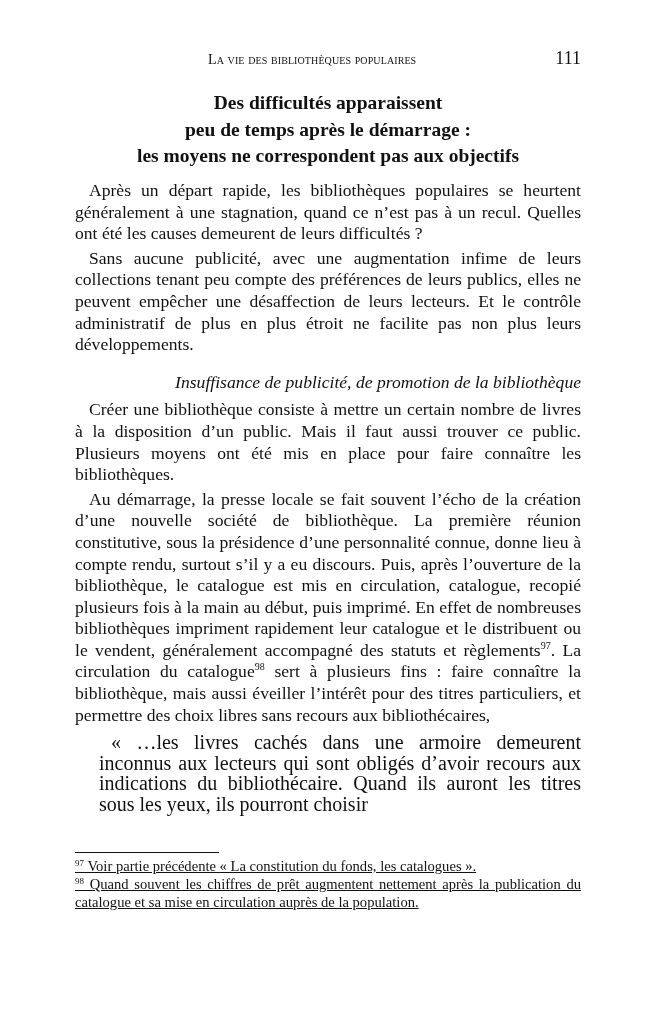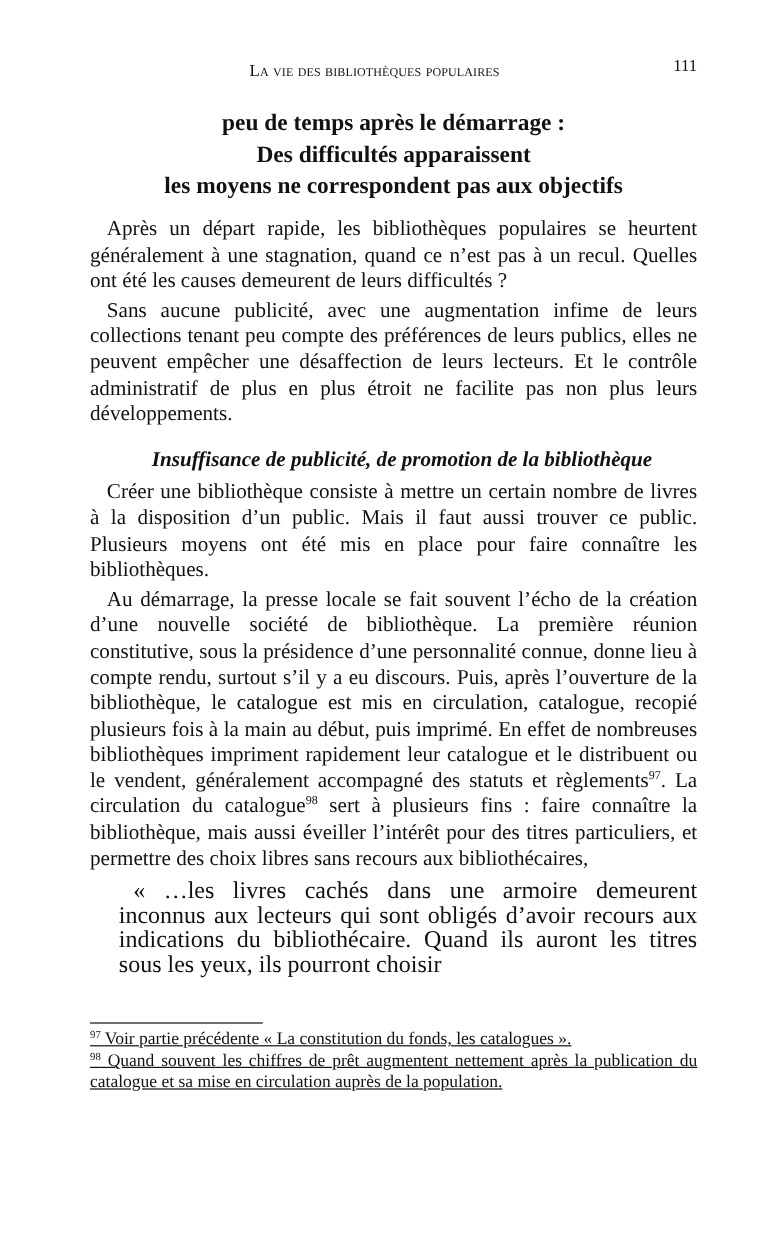--- a/index.html
+++ b/index.html
@@ -34,21 +34,21 @@
       left: 133px;
       top: 4px;
       font-size: 14px;
       font-variant: small-caps;
       letter-spacing: 0.1px;
     }
     .page-number {
       position: absolute;
       right: 0;
       top: 0;
-      font-size: 14px;
+      font-size: 18px;
     }
     .chapter-title {
       position: absolute;
       top: 90px;
       left: 0;
       width: 506px;
       text-align: center;
       font-weight: bold;
       font-size: 19.5px;
       line-height: 26.5px;
@@ -65,24 +65,24 @@
     }
     .body-text p {
       margin: 0;
       text-indent: 14px;
     }
     .body-text p + p {
       margin-top: 3px;
     }
     .section-heading {
       margin: 16px 0 6px 0 !important;
-      font-weight: bold;
+      font-weight: normal;
       font-style: italic;
       text-indent: 14px;
-      text-align: center;
+      text-align: right;
     }
     .after-heading {
       margin-top: 0 !important;
     }
     sup {
       font-size: 10px;
       line-height: 0;
       vertical-align: 7px;
     }
     .block-quote {
@@ -121,22 +121,22 @@
 <body>
 
 <div class="page">
 
   <div class="running-head">
     <span class="running-title">La vie des bibliothèques populaires</span>
     <span class="page-number">111</span>
   </div>
 
   <div class="chapter-title">
+    <div>Des difficultés apparaissent</div>
     <div>peu de temps après le démarrage :</div>
-    <div>Des difficultés apparaissent</div>
     <div>les moyens ne correspondent pas aux objectifs</div>
   </div>
 
   <div class="body-text">
     <p>Après un départ rapide, les bibliothèques populaires se heurtent généralement à une stagnation, quand ce n’est pas à un recul. Quelles ont été les causes demeurent de leurs difficultés ?</p>
     <p>Sans aucune publicité, avec une augmentation infime de leurs collections tenant peu compte des préférences de leurs publics, elles ne peuvent empêcher une désaffection de leurs lecteurs. Et le contrôle administratif de plus en plus étroit ne facilite pas non plus leurs développements.</p>
 
     <p class="section-heading">Insuffisance de publicité, de promotion de la bibliothèque</p>
 
     <p class="after-heading">Créer une bibliothèque consiste à mettre un certain nombre de livres à la disposition d’un public. Mais il faut aussi trouver ce public. Plusieurs moyens ont été mis en place pour faire connaître les bibliothèques.</p>

